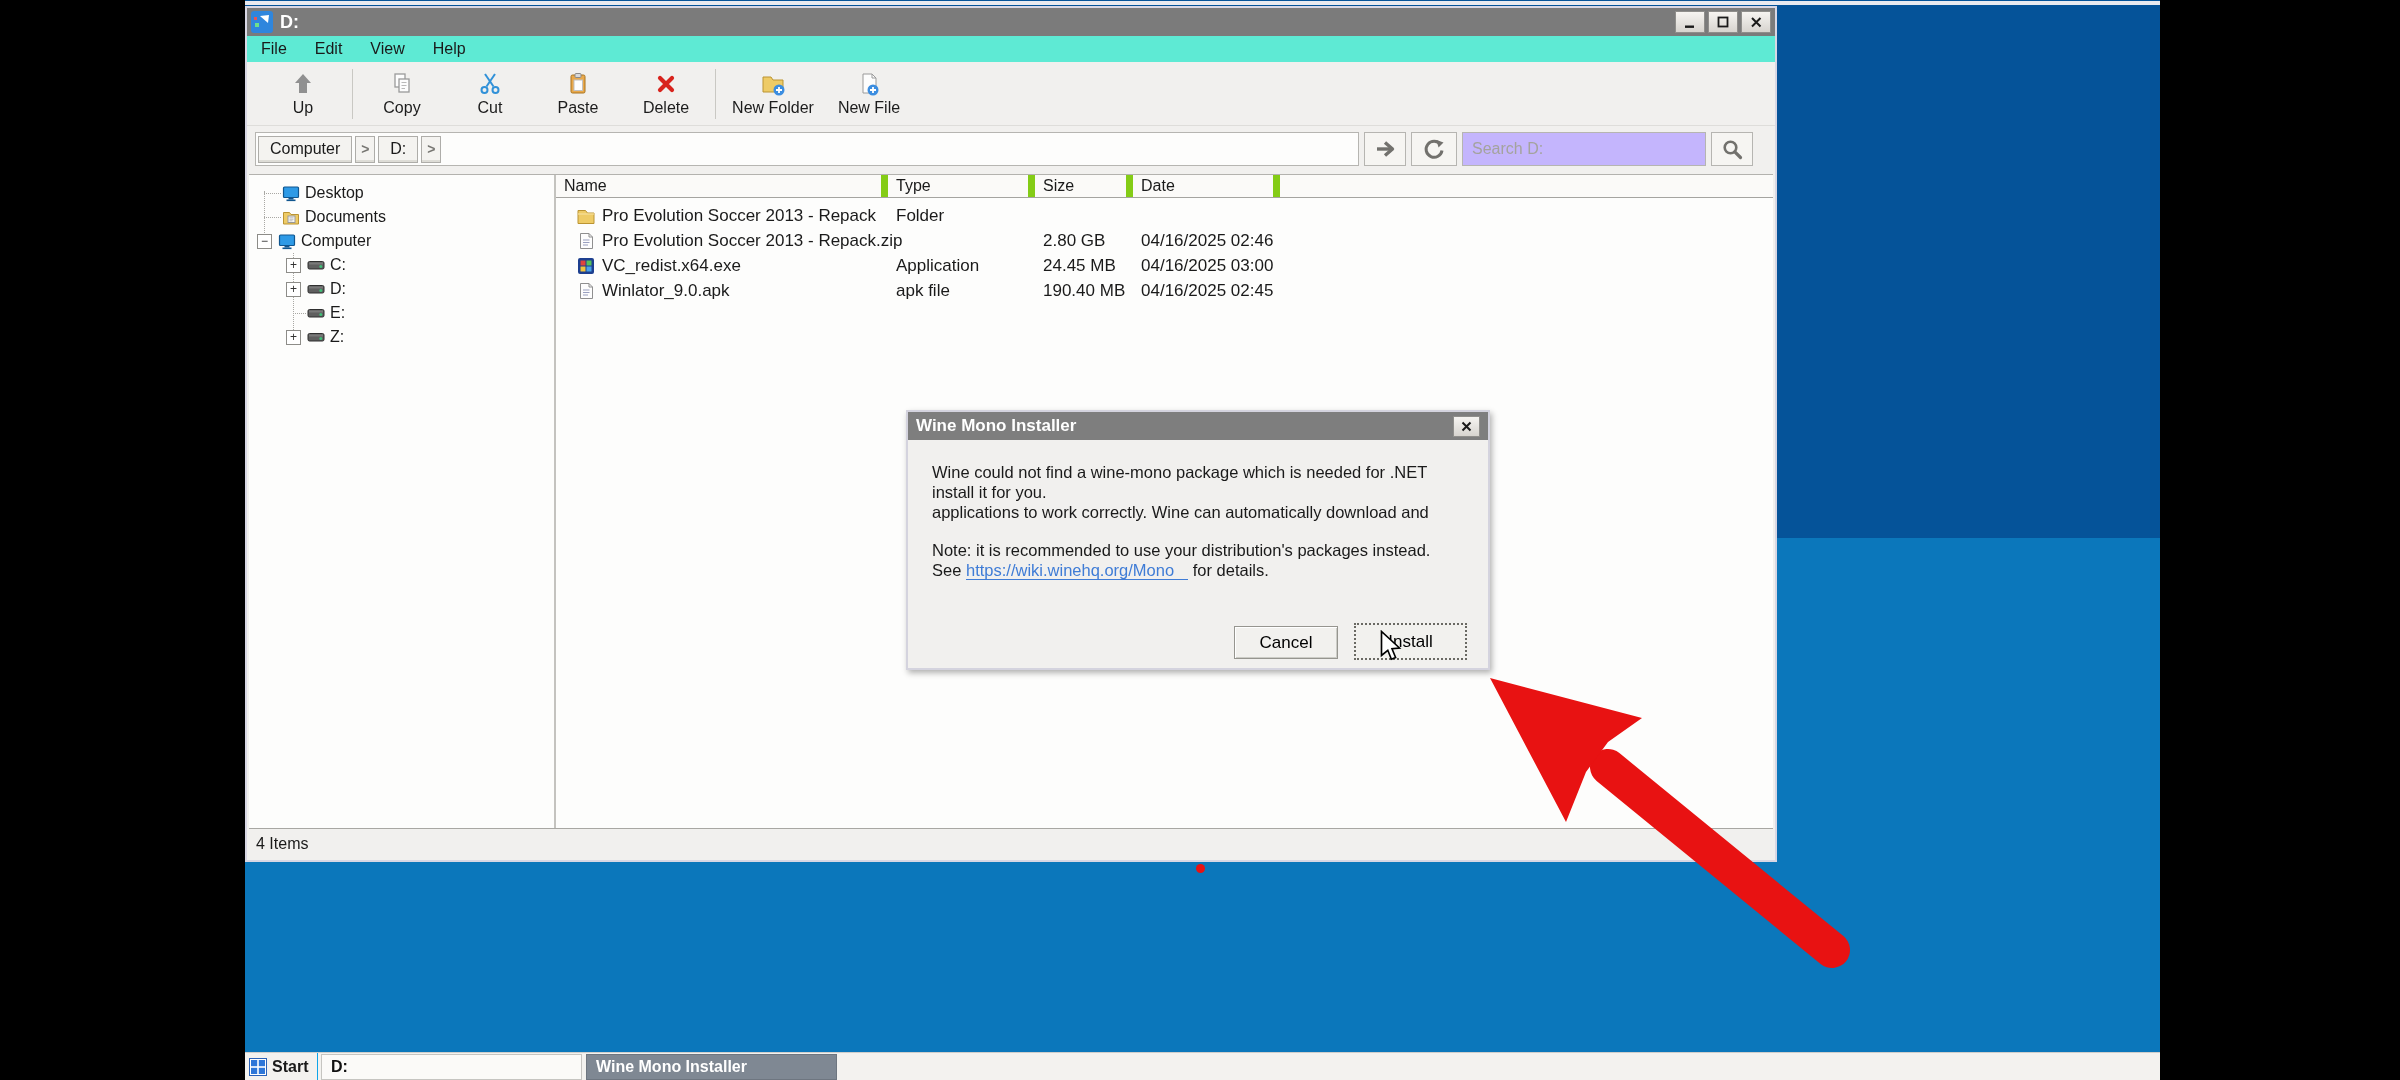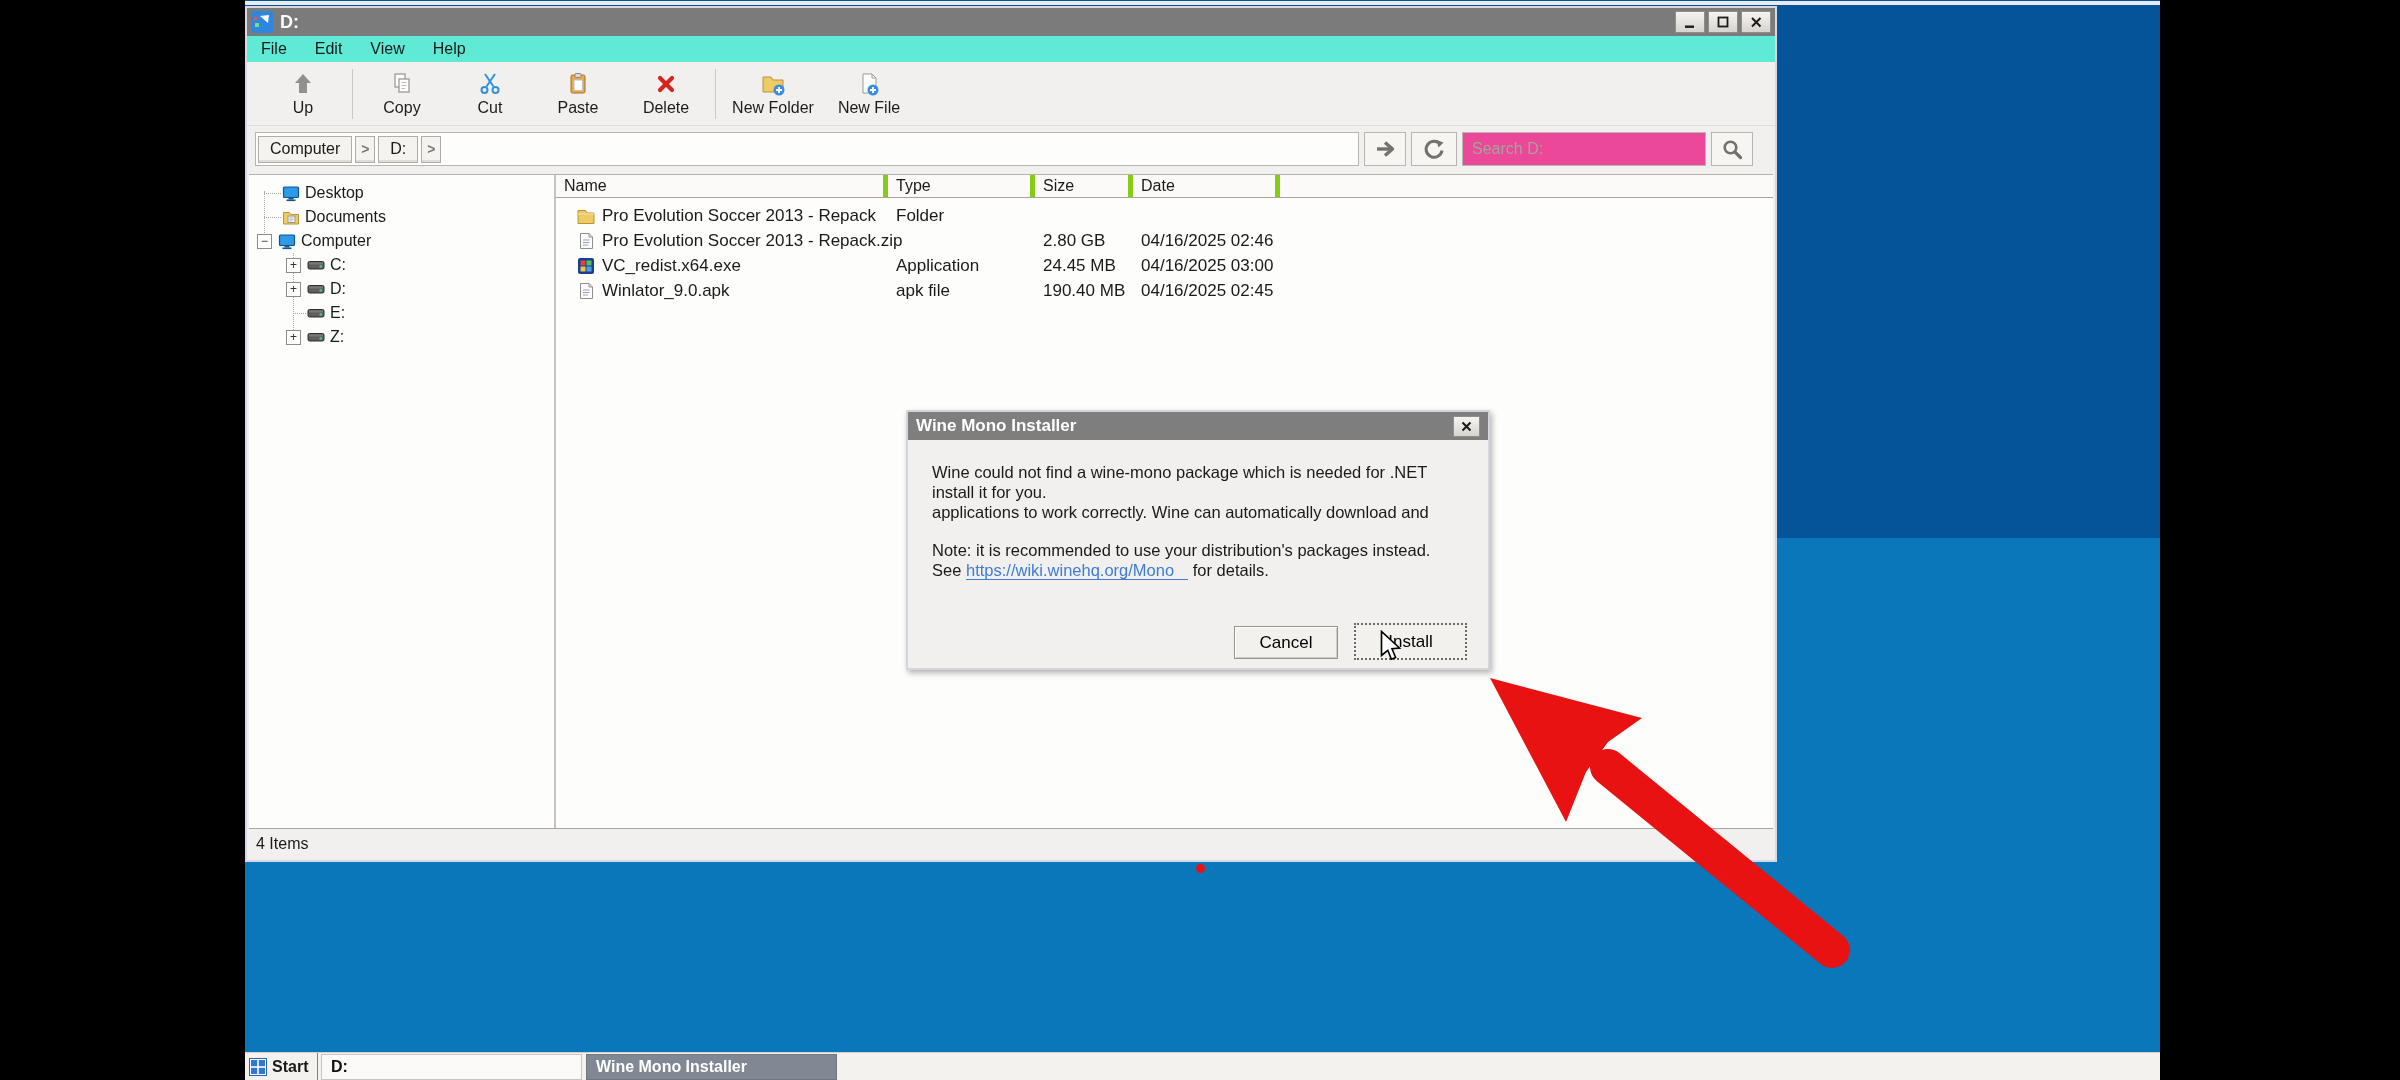--- a/index.html
+++ b/index.html
@@ -26,37 +26,37 @@
   .toolbar{height:64px;border-bottom:1px solid #deddda;display:flex;align-items:center;padding-left:12px}
   .tool-btn{width:88px;height:58px;display:flex;flex-direction:column;align-items:center;justify-content:center;gap:2px;font-size:16px;color:#1c1c1c}
   .tool-btn.wide{width:104px}
   .tool-sep{width:1px;height:50px;background:#c9c8c3;margin:0 5px}
   .addressrow{height:46px;display:flex;align-items:center;padding:0 8px;gap:5px}
   .breadcrumb-bar{width:1104px;height:34px;background:#fdfdfc;border:1px solid #b6b5b1;display:flex;align-items:center;padding:2px;gap:3px}
   .crumb-btn{height:27px;background:#f4f3f0;border:1px solid #aeada9;box-shadow:inset 0 -2px 0 #dddcd6;font-size:16px;padding:0 11px;display:flex;align-items:center}
   .crumb-chev{width:20px;height:27px;background:#f4f3f0;border:1px solid #aeada9;box-shadow:inset 0 -2px 0 #dddcd6;display:flex;align-items:center;justify-content:center;color:#777672;font-weight:bold;font-size:14px}
   .addr-btn{width:42px;height:34px;background:#f6f5f2;border:1px solid #b6b5b1;display:flex;align-items:center;justify-content:center}
   .addr-btn.w46{width:46px}
-  .search-box{width:244px;height:34px;background:#ec4899;border:1px solid #b6b5b1;font-size:16px;padding:0 9px;font-family:inherit;color:#333}
+  .search-box{width:244px;height:34px;background:#c4b5fd;border:1px solid #b6b5b1;font-size:16px;padding:0 9px;font-family:inherit;color:#333}
   .search-box::placeholder{color:#a4a39d}
   
   .content{position:absolute;left:2px;right:2px;top:166px;height:659px;background:#fdfdfc;border-top:1px solid #b3b2ae;display:flex}
   .tree-panel{width:307px;border-right:2px solid #c4c3bf;position:relative;padding-top:6px}
   .tree-row{height:24px;display:flex;align-items:center;font-size:16px;position:relative;z-index:2}
   .tree-row.root{padding-left:33px}
   .tree-row.child{padding-left:37px}
   .tree-row .lbl{margin-left:5px}
   .expander{width:15px;height:15px;background:#fff;border:1px solid #8d8c88;font-size:12px;line-height:12px;display:flex;align-items:center;justify-content:center;margin-right:6px;color:#333;flex:none}
   .expander.ghost{visibility:hidden}
   .tree-row.computer{padding-left:8px}
   .dotline-v{position:absolute;border-left:1px dotted #a9a8a4;z-index:1}
   .dotline-h{position:absolute;border-top:1px dotted #a9a8a4;z-index:1}
   .list-panel{flex:1;display:flex;flex-direction:column}
   .list-header{height:23px;display:flex;background:#fbfaf8;border-bottom:1px solid #a5a4a0;font-size:16px;align-items:center}
-  .hcell{height:100%;display:flex;align-items:center;padding-left:8px;border-right:5px solid #84cc16}
+  .hcell{height:100%;display:flex;align-items:center;padding-left:8px;border-right:7px solid #84cc16}
   .h-name{width:332px}.h-type{width:147px}.h-size{width:98px}.h-date{width:147px}.h-rest{flex:1;border-right:none}
   .list-rows{padding-top:5px}
   .list-row{height:25px;display:flex;align-items:center;font-size:17px}
   .c-name{width:332px;display:flex;align-items:center;gap:6px;padding-left:20px;white-space:nowrap;overflow:visible}
   .c-type{width:147px;padding-left:8px}.c-size{width:98px;padding-left:8px}.c-date{width:147px;padding-left:8px;white-space:nowrap}
   .statusbar{position:absolute;left:2px;right:2px;bottom:2px;height:30px;background:#f1f0ee;border-top:1px solid #a8a7a3;display:flex;align-items:center;padding-left:7px;font-size:16px}
   
   .dialog{left:906px;top:410px;width:584px;height:260px;background:#f1f0ee;border:2px solid #d4d3de;box-shadow:2px 3px 6px rgba(0,0,0,.3);z-index:40}
   .dlg-titlebar{height:28px;background:#7e7e7e;display:flex;align-items:center;padding:0 8px}
   .dlg-title{color:#fff;font-weight:bold;font-size:17px}

